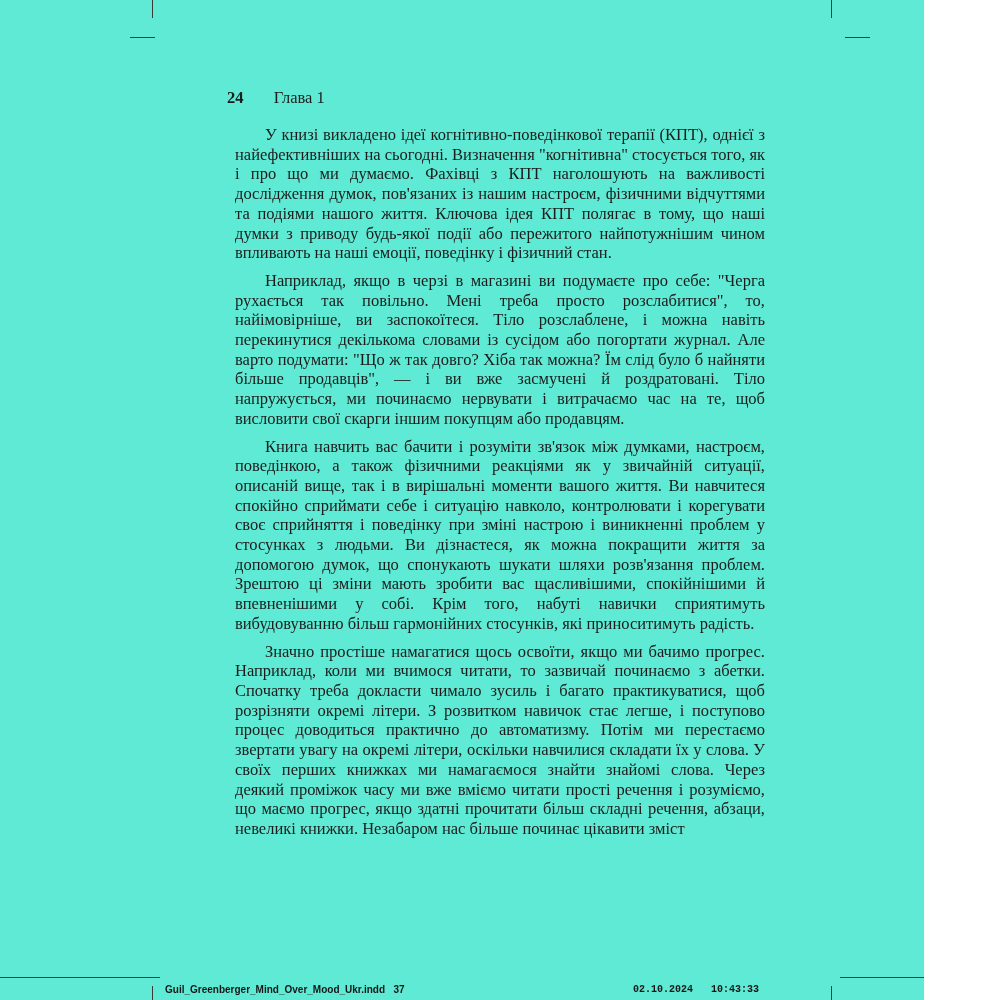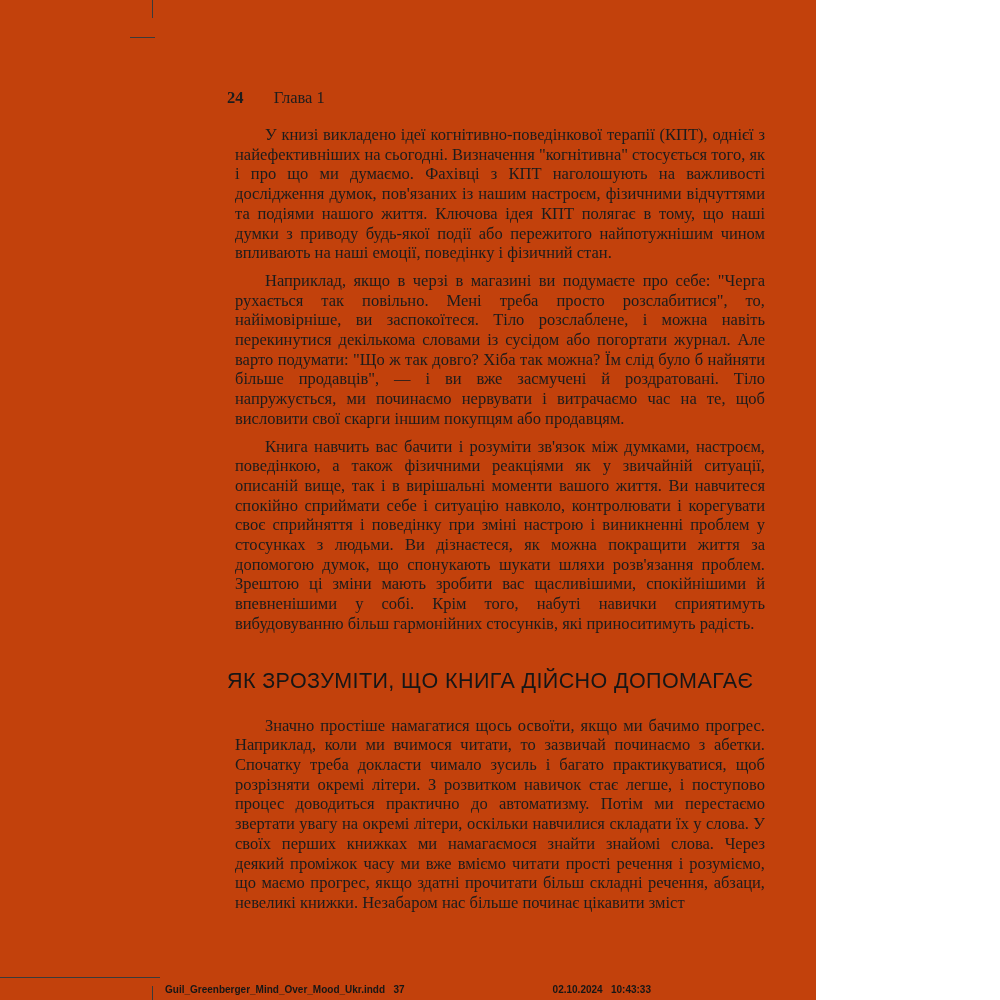--- a/index.html
+++ b/index.html
@@ -3,22 +3,22 @@
 <meta charset="utf-8">
 <style>
   html, body { margin: 0; padding: 0; }
   body {
     width: 1000px; height: 1000px;
     background: #ffffff;
     font-family: "Liberation Serif", serif;
   }
   .sheet {
     position: relative;
-    width: 816px; height: 1000px;
-    background: #c2410c;
+    width: 924px; height: 1000px;
+    background: #5eead4;
     overflow: hidden;
     color: #1d1d1d;
   }
 
   
   .mark { position: absolute; background: #3a3a3a; }
   .mark-top-left-v    { left: 152px; top: 0;      width: 1px;  height: 18px; }
   .mark-top-right-v   { left: 831px; top: 0;      width: 1px;  height: 18px; }
   .mark-top-left-h    { left: 130px; top: 37px;   width: 25px; height: 1px; }
   .mark-top-right-h   { left: 845px; top: 37px;   width: 25px; height: 1px; }
@@ -63,21 +63,21 @@
   .footer-left, .footer-right {
     position: absolute;
     bottom: 5px;
     font-family: "Liberation Sans", sans-serif;
     font-size: 10px;
     font-weight: 700;
     color: #161616;
     white-space: pre;
   }
   .footer-left  { left: 165px; }
-  .footer-right { right: 165px; }
+  .footer-right { right: 165px; font-family: Liberation Mono, monospace; }
 </style>
 </head>
 <body>
 
 <div class="sheet">
 
   <div class="mark mark-top-left-v"></div>
   <div class="mark mark-top-right-v"></div>
   <div class="mark mark-top-left-h"></div>
   <div class="mark mark-top-right-h"></div>
@@ -90,21 +90,20 @@
 
     <div class="page-header">
       <span class="page-num">24</span>
       <span class="chapter">Глава 1</span>
     </div>
 
     <p>У книзі викладено ідеї когнітивно-поведінкової терапії (КПТ), однієї з найефективніших на сьогодні. Визначення "когнітивна" стосується того, як і про що ми думаємо. Фахівці з КПТ наголошують на важливості дослідження думок, пов'язаних із нашим настроєм, фізичними відчуттями та подіями нашого життя. Ключова ідея КПТ полягає в тому, що наші думки з приводу будь-якої події або пережитого найпотужнішим чином впливають на наші емоції, поведінку і фізичний стан.</p>
     <p>Наприклад, якщо в черзі в магазині ви подумаєте про себе: "Черга рухається так повільно. Мені треба просто розслабитися", то, найімовірніше, ви заспокоїтеся. Тіло розслаблене, і можна навіть перекинутися декількома словами із сусідом або погортати журнал. Але варто подумати: "Що ж так довго? Хіба так можна? Їм слід було б найняти більше продавців", — і ви вже засмучені й роздратовані. Тіло напружується, ми починаємо нервувати і витрачаємо час на те, щоб висловити свої скарги іншим покупцям або продавцям.</p>
     <p>Книга навчить вас бачити і розуміти зв'язок між думками, настроєм, поведінкою, а також фізичними реакціями як у звичайній ситуації, описаній вище, так і в вирішальні моменти вашого життя. Ви навчитеся спокійно сприймати себе і ситуацію навколо, контролювати і корегувати своє сприйняття і поведінку при зміні настрою і виникненні проблем у стосунках з людьми. Ви дізнаєтеся, як можна покращити життя за допомогою думок, що спонукають шукати шляхи розв'язання проблем. Зрештою ці зміни мають зробити вас щасливішими, спокійнішими й впевненішими у собі. Крім того, набуті навички сприятимуть вибудовуванню більш гармонійних стосунків, які приноситимуть радість.</p>
 
-    <h2 class="section-heading">ЯК ЗРОЗУМІТИ, ЩО КНИГА ДІЙСНО ДОПОМАГАЄ</h2>
 
     <p>Значно простіше намагатися щось освоїти, якщо ми бачимо прогрес. Наприклад, коли ми вчимося читати, то зазвичай починаємо з абетки. Спочатку треба докласти чимало зусиль і багато практикуватися, щоб розрізняти окремі літери. З розвитком навичок стає легше, і поступово процес доводиться практично до автоматизму. Потім ми перестаємо звертати увагу на окремі літери, оскільки навчилися складати їх у слова. У своїх перших книжках ми намагаємося знайти знайомі слова. Через деякий проміжок часу ми вже вміємо читати прості речення і розуміємо, що маємо прогрес, якщо здатні прочитати більш складні речення, абзаци, невеликі книжки. Незабаром нас більше починає цікавити зміст</p>
 
   </div>
 
   <div class="footer-left">Guil_Greenberger_Mind_Over_Mood_Ukr.indd   37</div>
   <div class="footer-right">02.10.2024   10:43:33</div>
 
 </div>
 

